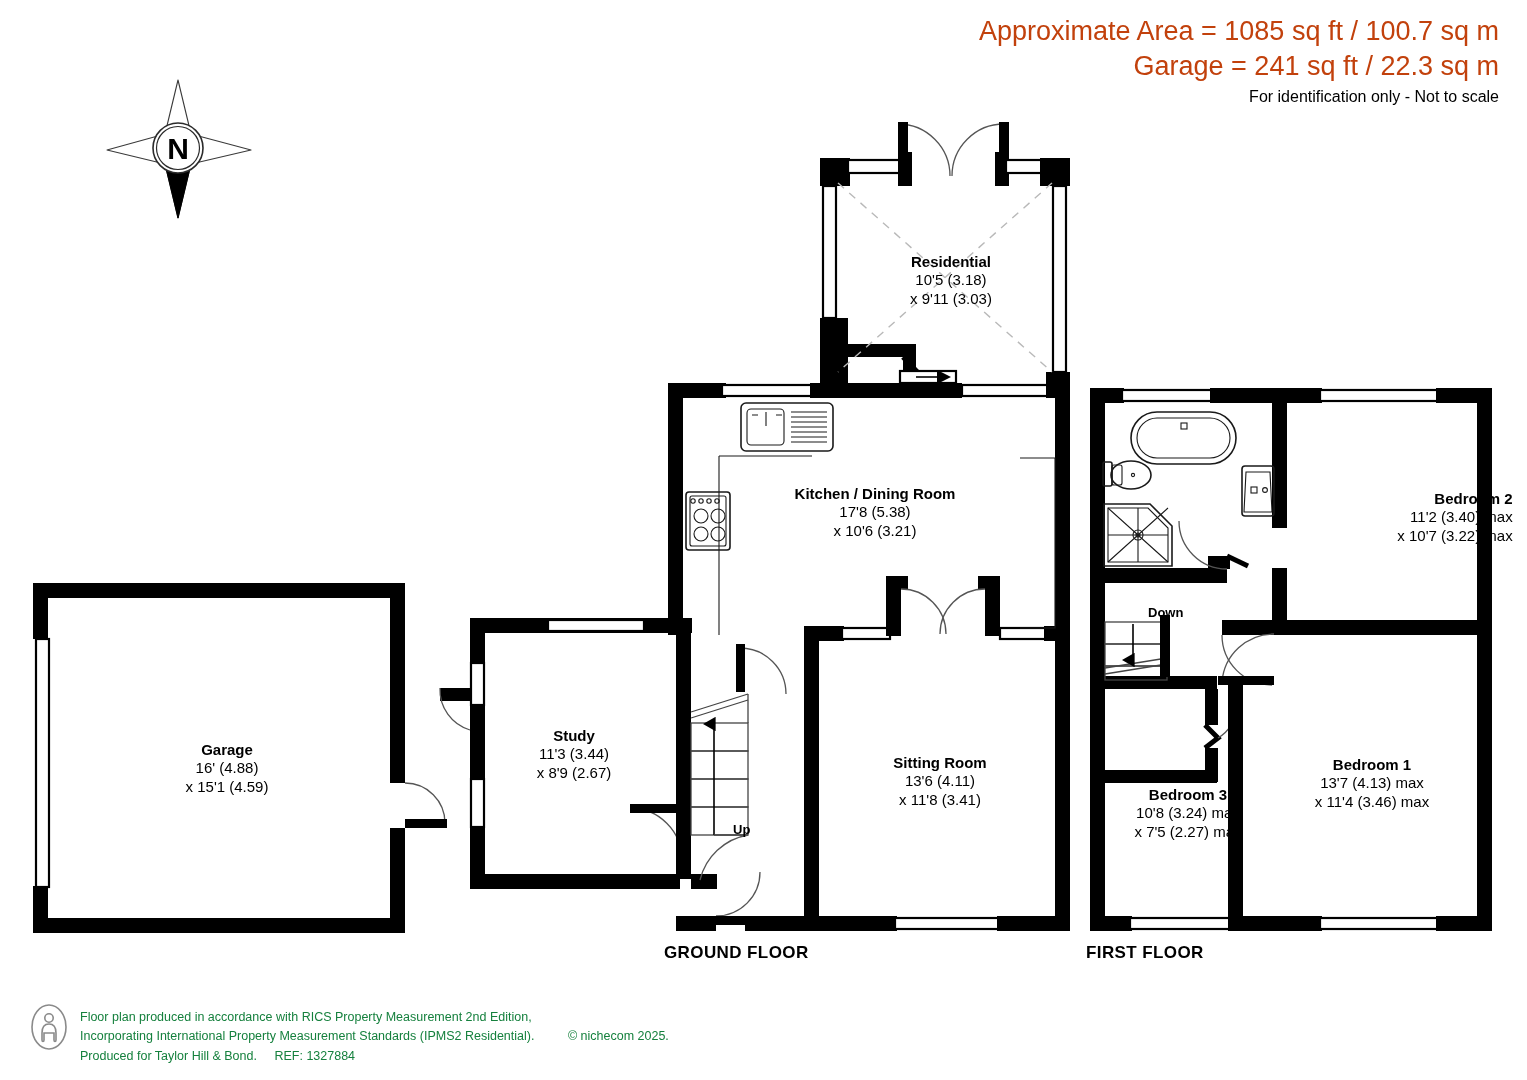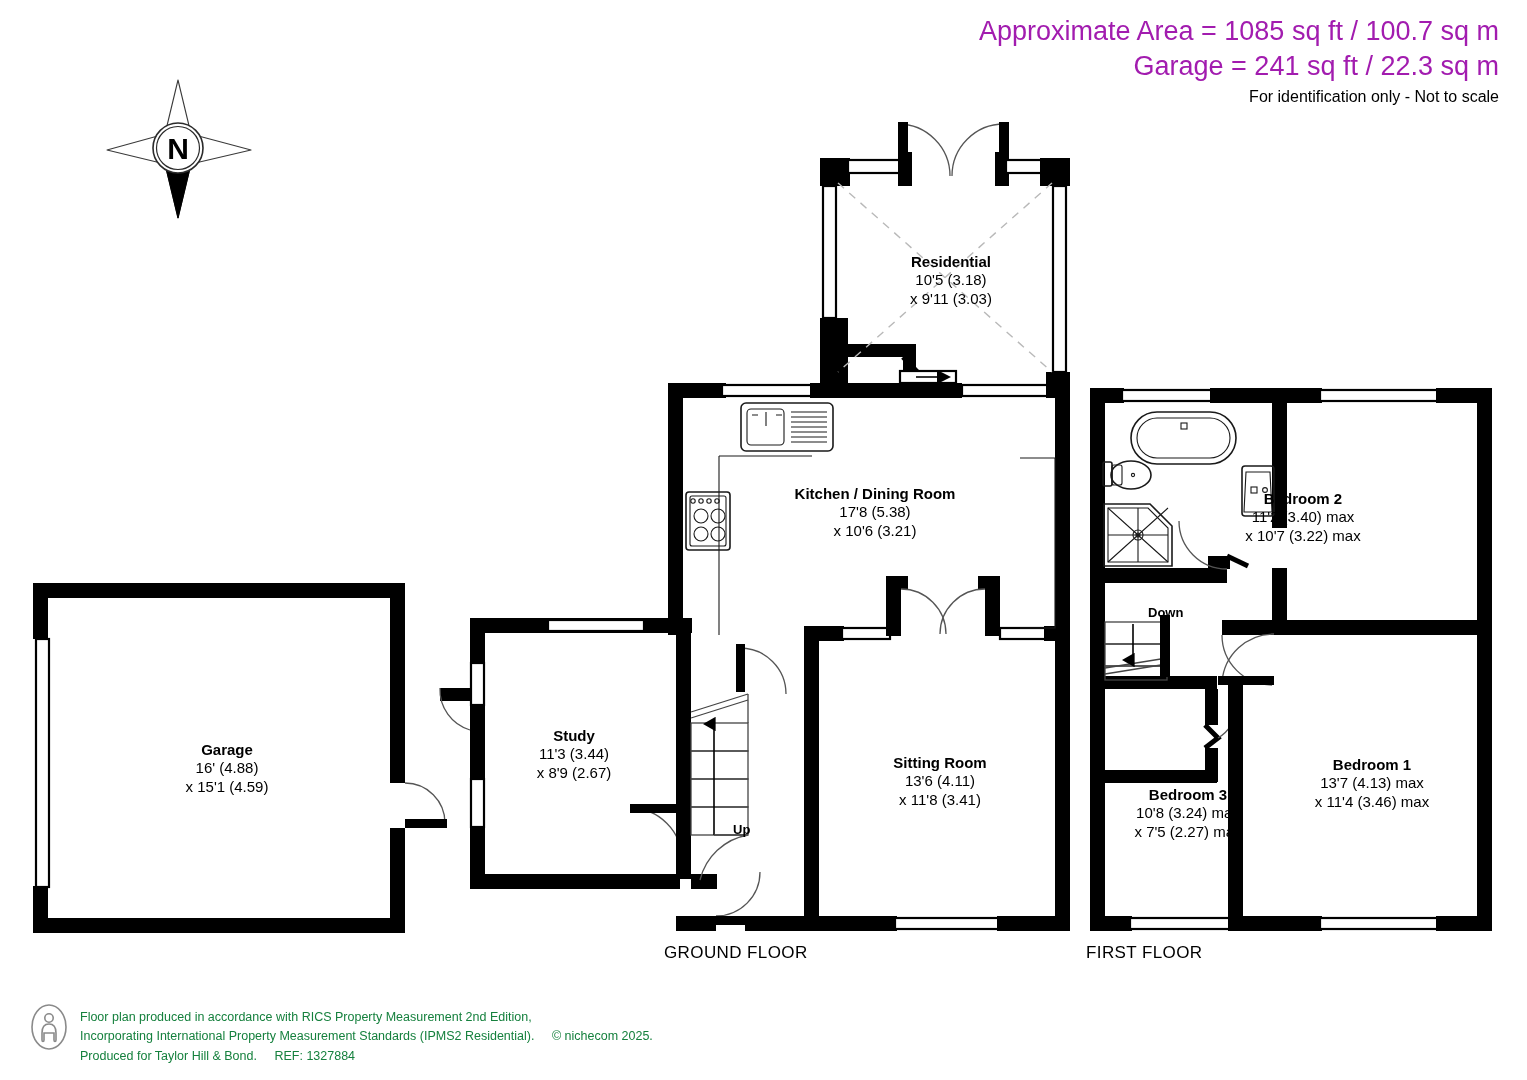--- a/index.html
+++ b/index.html
@@ -19,21 +19,21 @@
   
   #area-summary {
     position: absolute;
     top: 14px;
     right: 28px;
     text-align: right;
     line-height: 1.28;
   }
   #area-summary .big {
     font-size: 27px;
-    color: #a21caf;
+    color: #c2410c;
     white-space: nowrap;
   }
   #area-summary .note {
     font-size: 16px;
     margin-top: 4px;
     white-space: nowrap;
   }
 
   
   #compass {
@@ -50,21 +50,21 @@
     left: 0;
     top: 0;
     width: 1527px;
     height: 1080px;
   }
 
   
   .floor-caption {
     position: absolute;
     font-size: 17px;
-    font-weight: normal;
+    font-weight: bold;
     letter-spacing: 0.4px;
     white-space: nowrap;
   }
   #caption-ground { left: 664px; top: 943px; }
   #caption-first  { left: 1086px; top: 943px; }
 
   
   .room-label {
     position: absolute;
     text-align: center;
@@ -99,21 +99,21 @@
     align-items: flex-start;
     gap: 12px;
   }
   #footer .fp-text {
     font-size: 12.5px;
     color: #15803d;
     line-height: 1.55;
     padding-top: 5px;
   }
   #footer .fp-text .copy {
-    margin-left: 14px;
+    margin-left: 30px;
     white-space: nowrap;
   }
   #footer .fp-text .ref {
     margin-left: 14px;
   }
   .ipms-logo { flex: 0 0 auto; }
 </style>
 </head>
 <body>
 
@@ -440,21 +440,21 @@
   <div class="dim">11'3 (3.44)</div>
   <div class="dim">x 8'9 (2.67)</div>
 </div>
 
 <div class="room-label" style="left:940px; top:754px;">
   <div class="name">Sitting Room</div>
   <div class="dim">13'6 (4.11)</div>
   <div class="dim">x 11'8 (3.41)</div>
 </div>
 
-<div class="room-label" style="left:1303px; top:490px;">
+<div class="room-label" style="left:1455px; top:490px;text-align:right;">
   <div class="name">Bedroom 2</div>
   <div class="dim">11'2 (3.40) max</div>
   <div class="dim">x 10'7 (3.22) max</div>
 </div>
 
 <div class="room-label" style="left:1372px; top:756px;">
   <div class="name">Bedroom 1</div>
   <div class="dim">13'7 (4.13) max</div>
   <div class="dim">x 11'4 (3.46) max</div>
 </div>

